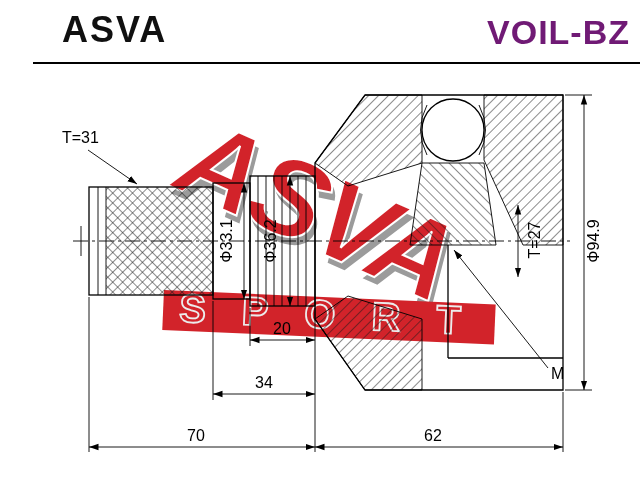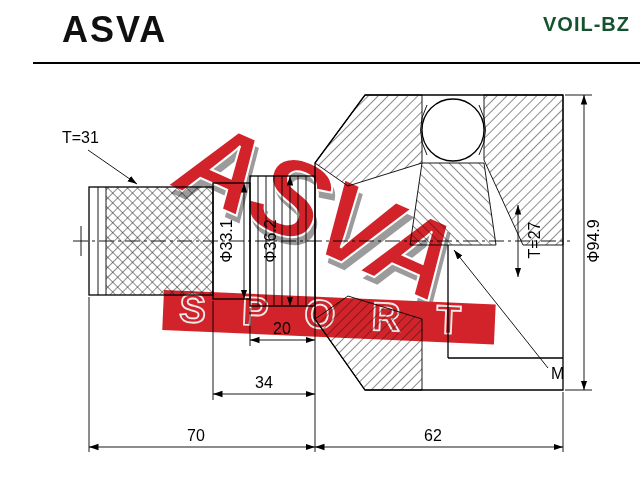--- a/index.html
+++ b/index.html
@@ -3,21 +3,21 @@
 <meta charset="utf-8">
 <style>
   * { margin:0; padding:0; box-sizing:border-box; }
   html,body { width:640px; height:480px; background:#fff; overflow:hidden;
               font-family:"Liberation Sans", sans-serif; }
   .page { position:relative; width:640px; height:480px; background:#fff;margin-left:18px; }
 
   .header { position:absolute; top:12px; left:44px; right:28px;
             display:flex; justify-content:space-between; align-items:flex-start; z-index:5; }
   .brand  { font-size:36px; font-weight:bold; color:#101010; letter-spacing:2px; line-height:1; }
-  .part   { font-size:20px; font-weight:bold; color:#14532d; letter-spacing:1px; line-height:1.2; }
+  .part   { font-size:34px; font-weight:bold; color:#701a75; letter-spacing:1px; line-height:1.2; }
   .rule   { position:absolute; top:62px; left:15px; width:610px; height:2px; background:#000; z-index:5; }
 
   svg.drawing { position:absolute; top:0; left:0; }
 
   .ln   { stroke:#000; stroke-width:1.3; fill:none; }
   .thin { stroke:#000; stroke-width:0.9; fill:none; }
   .cl   { stroke:#000; stroke-width:0.9; fill:none; stroke-dasharray:15 4 3 4; }
   .wfill{ fill:#fff; stroke:none; }
   .dim  { font-size:16px; fill:#000; font-family:"Liberation Sans",sans-serif; }
 

